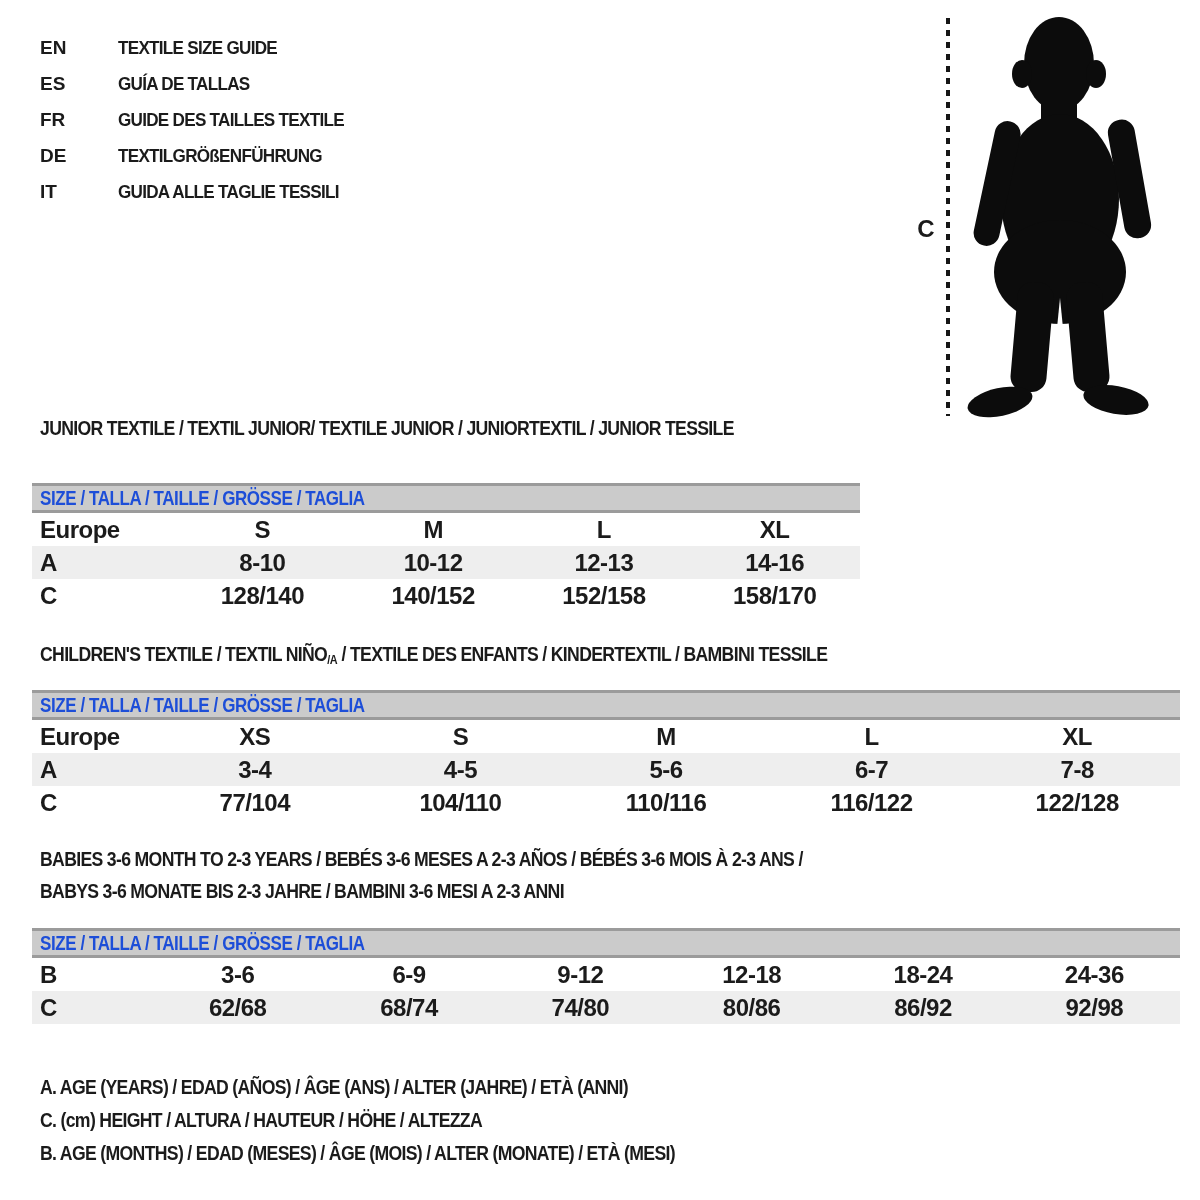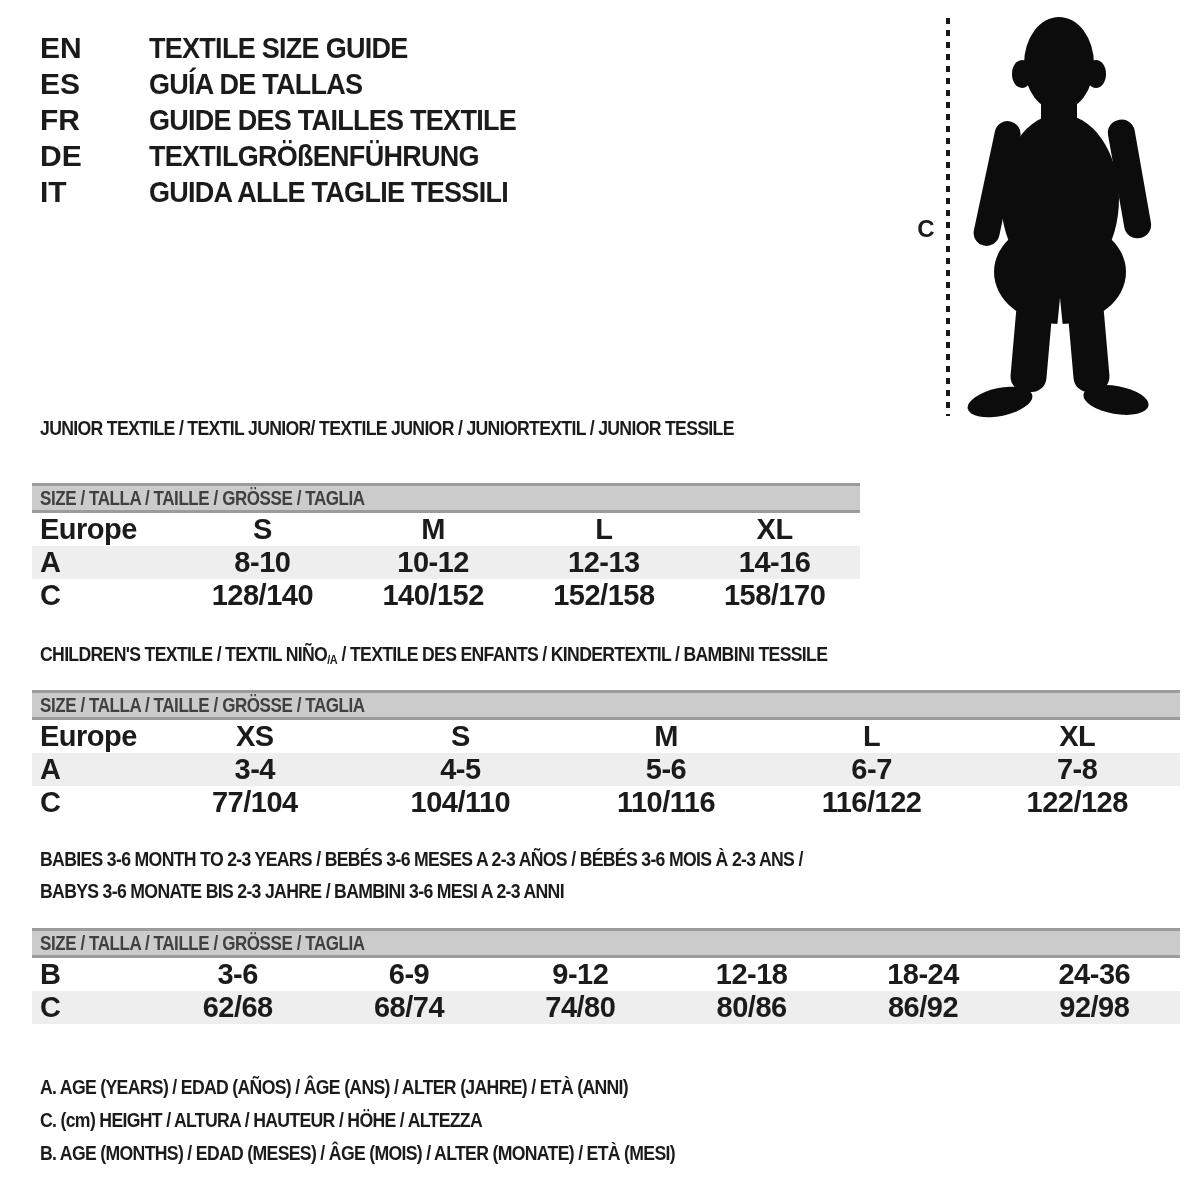--- a/index.html
+++ b/index.html
@@ -8,21 +8,21 @@
     font-family:"Liberation Sans", sans-serif; font-weight:bold; color:#1b1b1b;
     overflow:hidden;
   }
   
   .cond  { display:inline-block; transform:scaleX(0.90); transform-origin:0 50%; letter-spacing:-0.8px; white-space:nowrap; }
   .cond2 { display:inline-block; transform:scaleX(0.84); transform-origin:0 50%; letter-spacing:-0.8px; white-space:nowrap; }
   .cond3 { display:inline-block; transform:scaleX(0.85); transform-origin:0 50%; letter-spacing:-0.5px; white-space:nowrap; }
 
   
   .languages { position:absolute; left:40px; top:30px; }
-  .lang-row  { display:flex; align-items:center; height:36px; font-size:30px;gap:31px; }
+  .lang-row  { display:flex; align-items:center; height:36px; font-size:19px; }
   .lang-code { width:78px; }
 
   
   .dash-line { position:absolute; left:946px; top:18px; width:4px; height:398px;
                background:repeating-linear-gradient(to bottom,#161616 0 6px,transparent 6px 12px); }
   .c-label   { position:absolute; left:912px; top:215px; width:28px; text-align:center; font-size:24px; }
   .toddler   { position:absolute; left:956px; top:14px; }
 
   
   .heading { position:absolute; left:40px; font-size:21px; white-space:nowrap; }
@@ -31,22 +31,22 @@
   .h-babies   { top:847px; }
   .h-babies .bline { height:32px; }
   .sub-a { font-size:13px; position:relative; bottom:-3px; letter-spacing:-0.5px; }
 
   
   .sg-table  { position:absolute; left:32px; }
   .t-junior   { top:483px; width:828px; }
   .t-children { top:690px; width:1148px; }
   .t-babies   { top:928px; width:1148px; }
   .size-bar { height:24px; background:#cbcbcb; border-top:3px solid #9b9b9b; border-bottom:3px solid #9b9b9b;
-              padding-left:8px; display:flex; align-items:center; font-size:20px; color:#404040; }
-  .trow  { display:flex; align-items:center; height:33px; font-size:29px; letter-spacing:-0.5px; }
+              padding-left:8px; display:flex; align-items:center; font-size:20px; color:#1d4ed8; }
+  .trow  { display:flex; align-items:center; height:33px; font-size:24px; letter-spacing:-0.5px; }
   .trow.stripe { background:#eeeeee; }
   .tlabel { padding-left:8px; box-sizing:border-box; }
   .t-junior .tlabel { width:145px; }
   .t-children .tlabel, .t-babies .tlabel { width:120px; }
   .tcell { flex:1; text-align:center; }
 
   
   .legend { position:absolute; left:40px; top:1070px;text-align:right; }
   .legend-line { display:flex; align-items:center; height:33px; font-size:21px; }
 </style>

